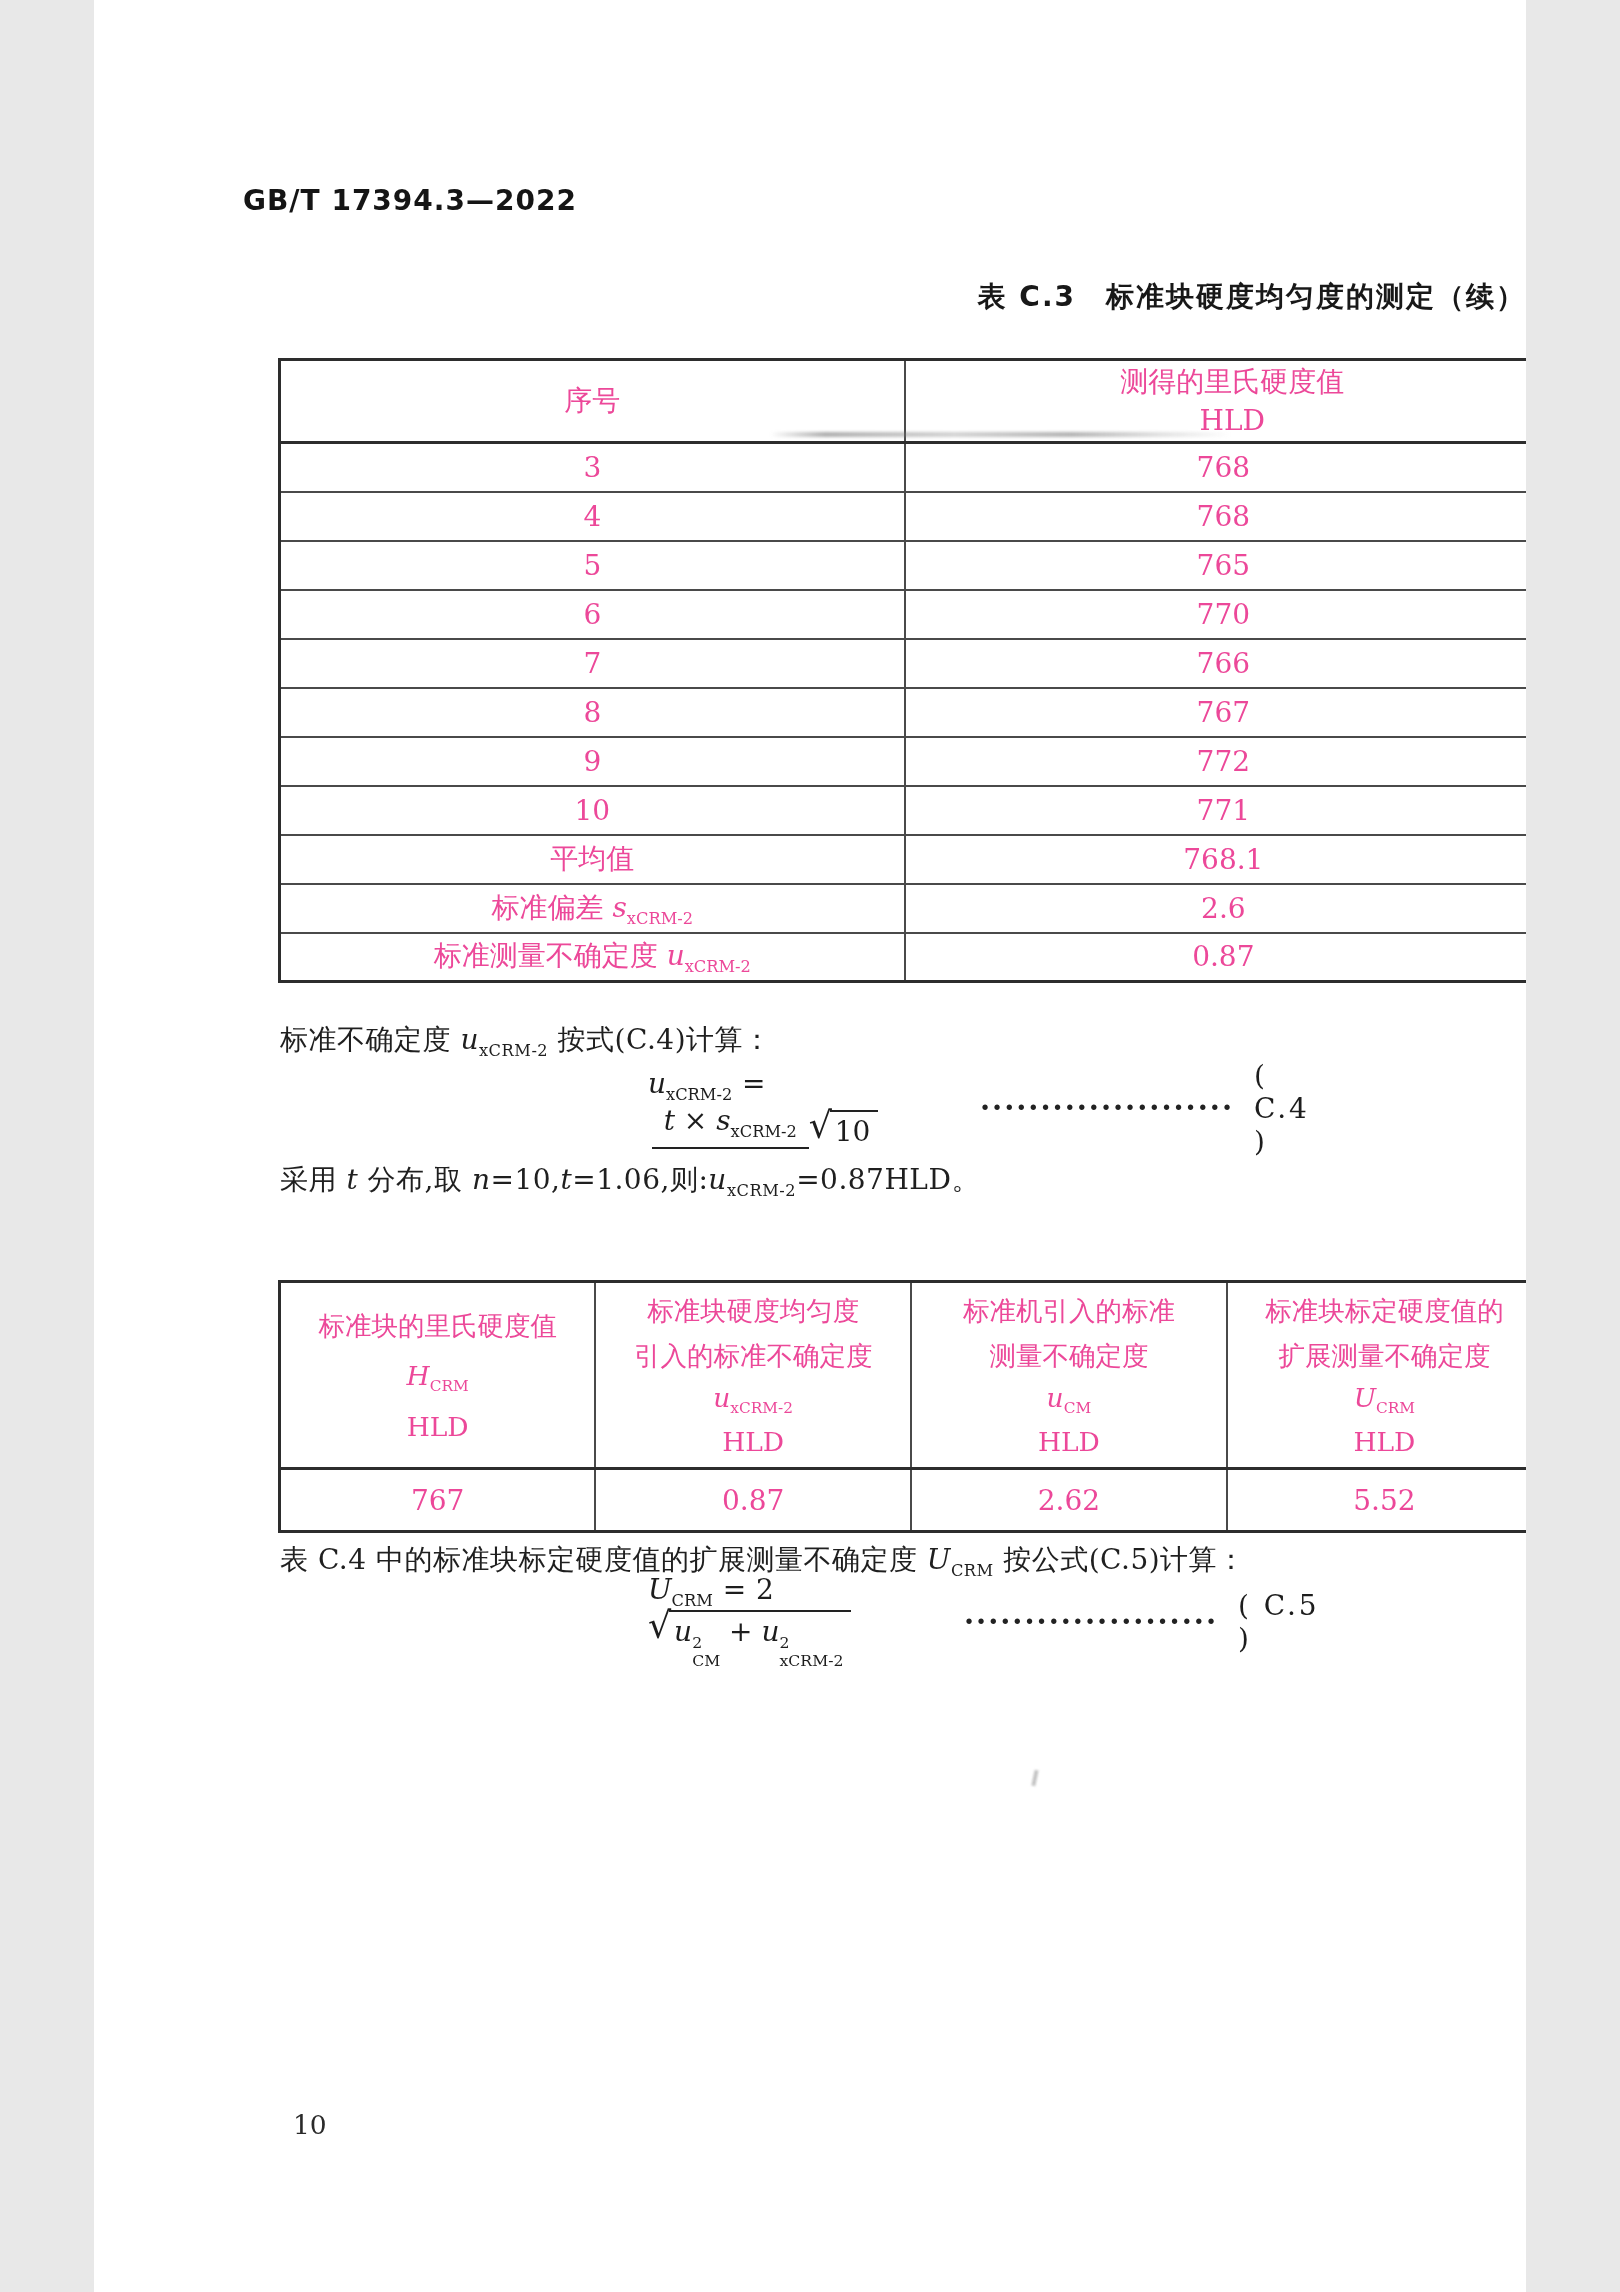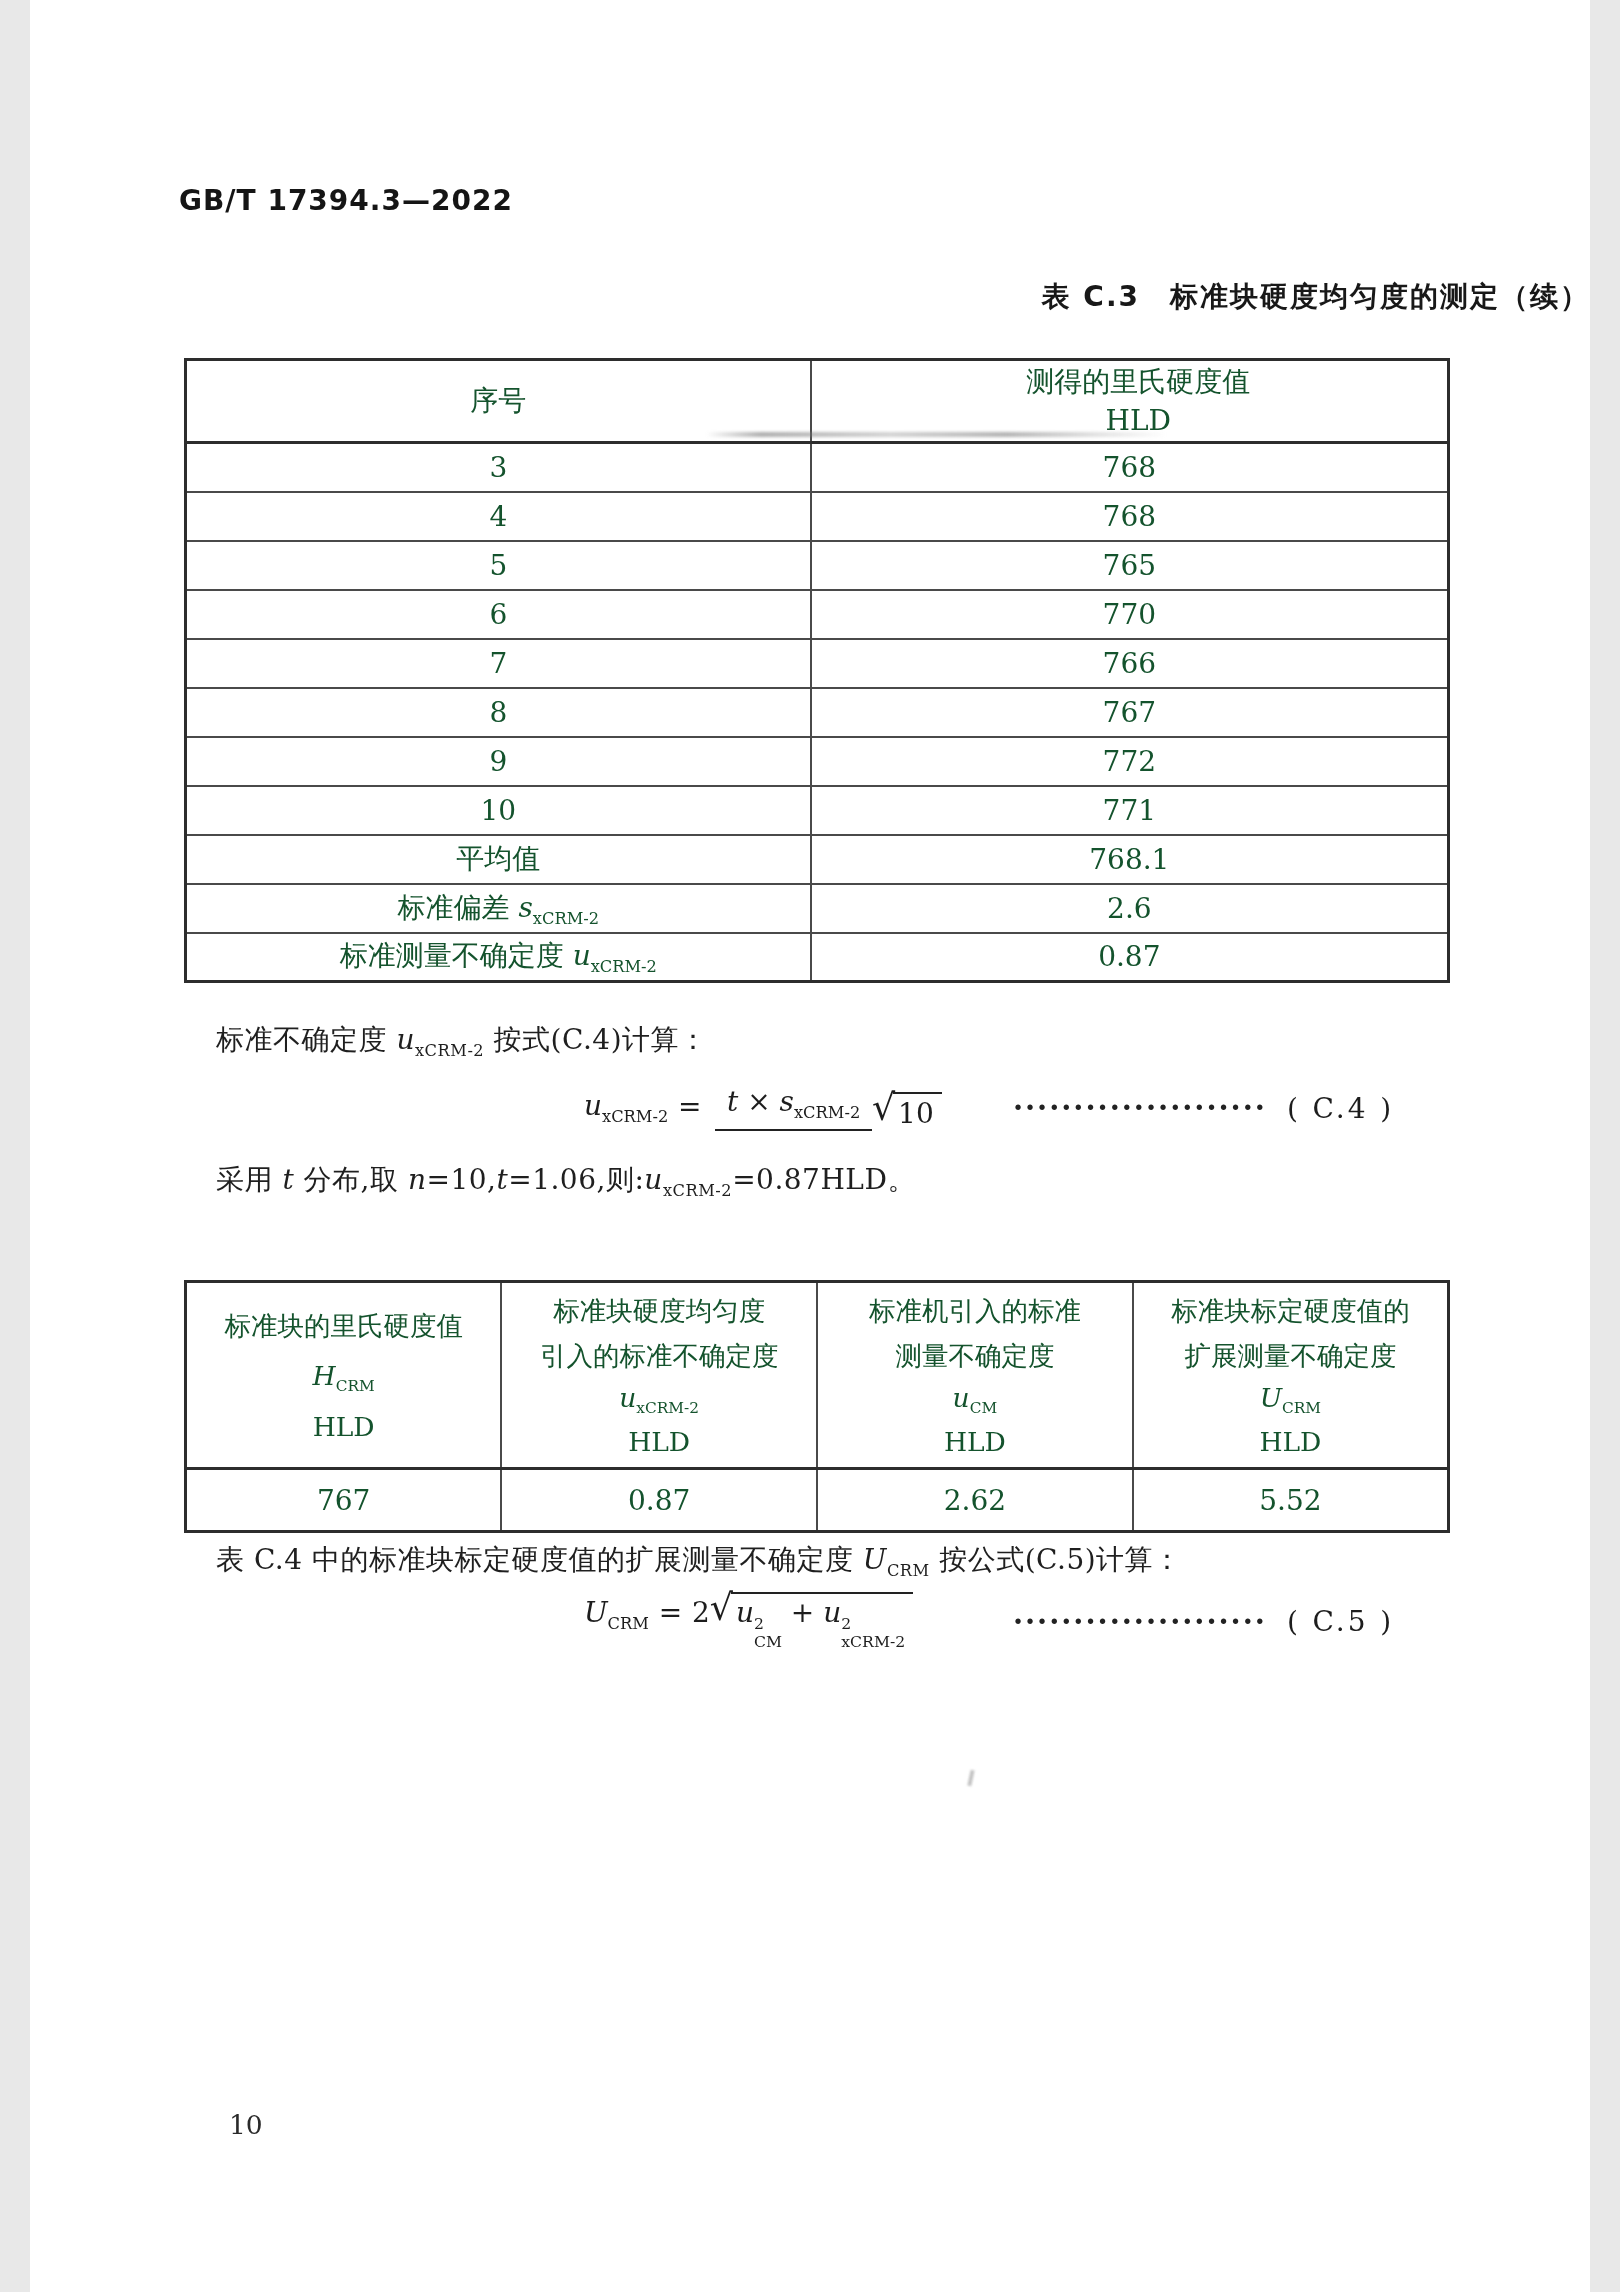--- a/index.html
+++ b/index.html
@@ -1,19 +1,19 @@
 <!DOCTYPE html>
 <html><head>
 <meta charset="utf-8">
 <style>
   * { margin:0; padding:0; box-sizing:border-box; }
   html,body { background:#e8e8e8; }
   .page {
     position:relative;
-    width:1560px; height:2293px;
+    width:1432px; height:2293px;
     margin:0 auto;
     background:#ffffff;
     color:#1f1f1f;
     font-family:"DejaVu Serif","Liberation Serif",serif;
     overflow:hidden;
   }
   .doc-header {
     position:absolute; left:149px; top:184px;
     font-family:"DejaVu Sans","Liberation Sans",sans-serif;
     font-weight:bold; font-size:28px; letter-spacing:1px; color:#151515;
@@ -22,22 +22,22 @@
     position:absolute; left:0; width:100%;
     text-align:center;
     font-family:"DejaVu Sans","Liberation Sans",sans-serif;
     font-weight:bold; font-size:28px; color:#181818; letter-spacing:2px;
   }
   .tbl-title.c3 { top:278px;text-align:right; }
   .tbl-title.c4 { top:1225px; }
 
   table { border-collapse:collapse; table-layout:fixed; }
   .std-table {
-    position:absolute; left:154px; width:1266px;
-    font-size:28px; color:#14532d;
+    position:absolute; left:184px; width:1266px;
+    font-size:28px; color:#ec4899;
     border:3.9px solid #2d2d2d;
   }
   .std-table th, .std-table td {
     border:2px solid #4a4a4a;
     text-align:center; vertical-align:middle;
     font-weight:normal;
   }
   .t3 { top:358px; }
   .t3 thead th { height:83px; border-bottom:3.9px solid #2d2d2d; }
   .t3 tbody td { height:49px; }

